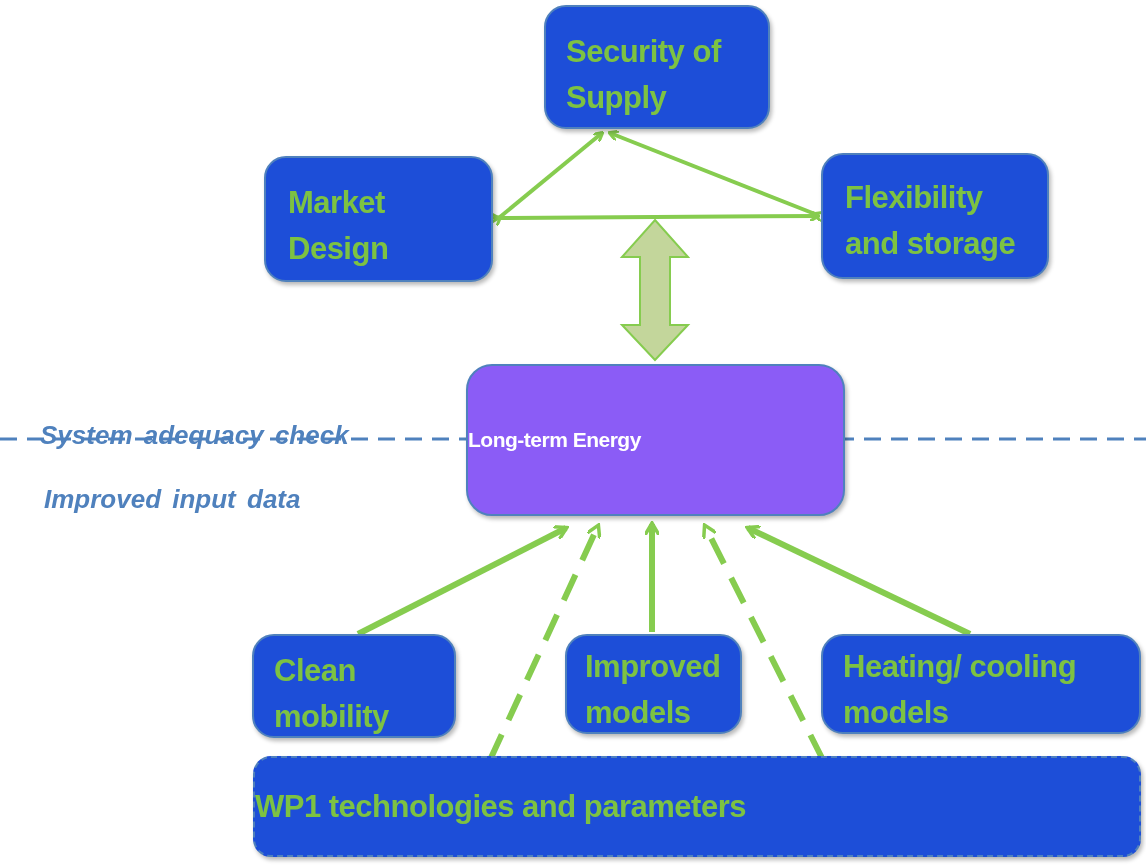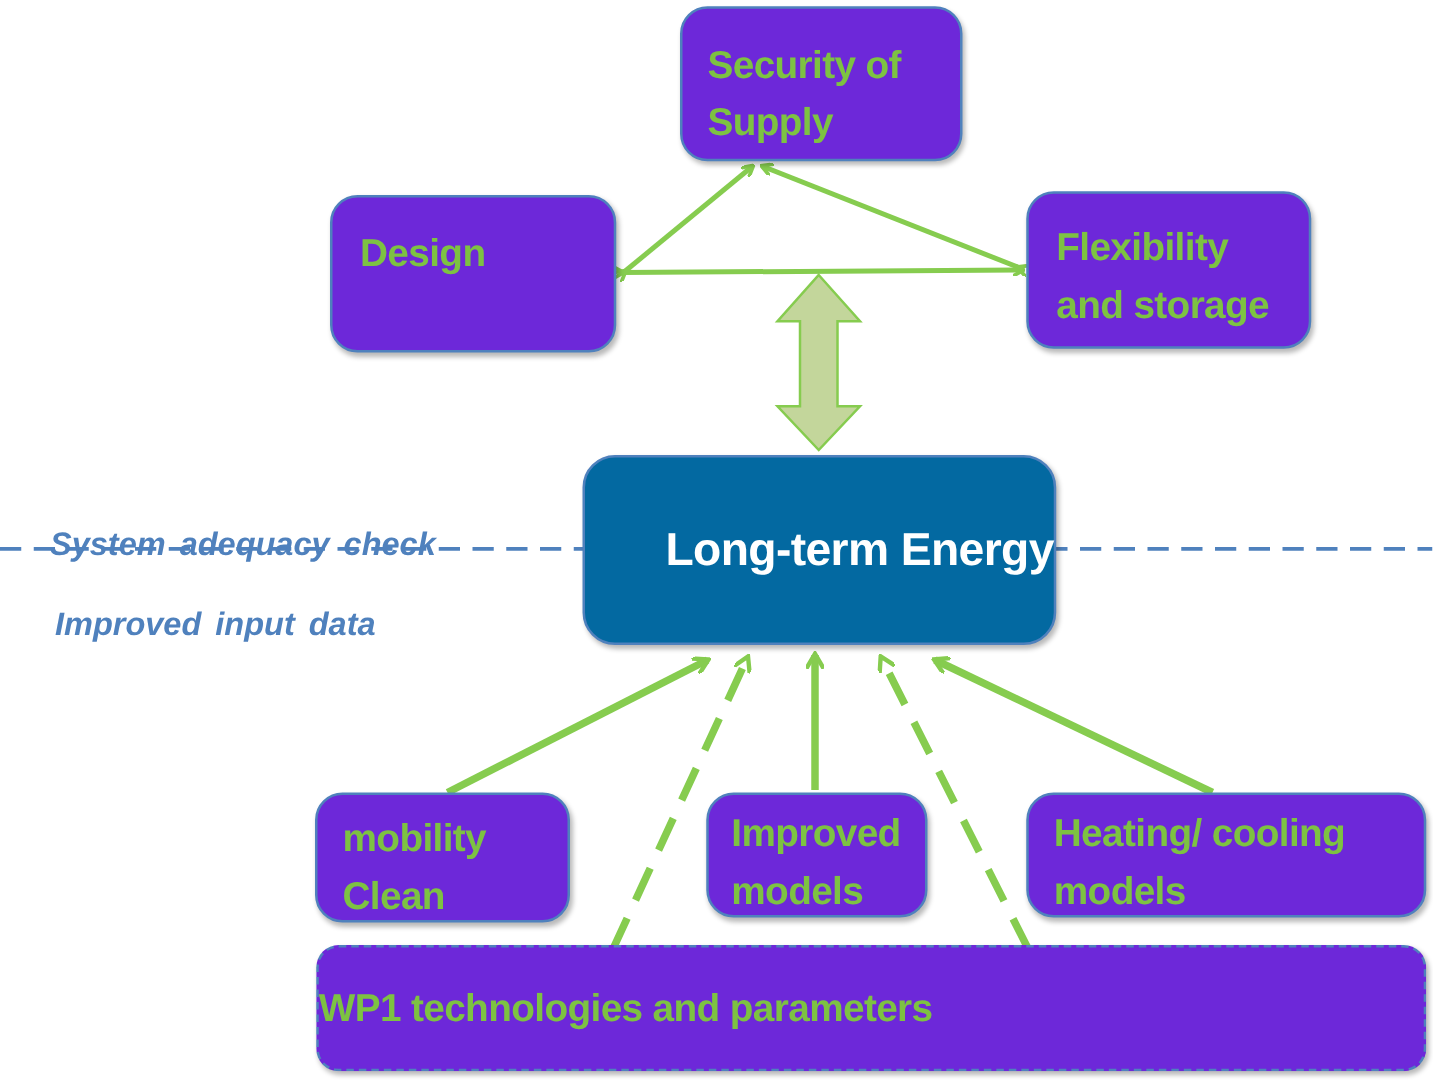--- a/index.html
+++ b/index.html
@@ -1,23 +1,23 @@
 <!DOCTYPE html>
 <html><head>
 <meta charset="utf-8">
 <style>
   html,body{margin:0;padding:0;background:#ffffff;}
   body{width:1146px;height:867px;position:relative;overflow:hidden;font-family:"Liberation Sans",sans-serif;}
   svg.links{position:absolute;left:0;top:0;width:1146px;height:867px;}
-  .box{position:absolute;box-sizing:border-box;background:#6d28d9;border:2px solid #4f81bd;border-radius:22px;
+  .box{position:absolute;box-sizing:border-box;background:#1d4ed8;border:2px solid #4f81bd;border-radius:22px;
        box-shadow:2px 3px 4px rgba(0,0,0,0.28);color:#7dc242;font-weight:bold;font-size:31px;line-height:46px;
        font-family:"Liberation Sans",sans-serif;letter-spacing:-0.5px;}
   .box span{display:block;white-space:nowrap;}
-  .main{background:#0369a1;border:2px solid #4f81bd;color:#ffffff;text-align:right;border-radius:26px;
-        display:flex;flex-direction:column;justify-content:center;font-size:37px;line-height:46px;}
+  .main{background:#8b5cf6;border:2px solid #4f81bd;color:#ffffff;text-align:left;border-radius:26px;
+        display:flex;flex-direction:column;justify-content:center;font-size:21px;line-height:46px;}
   .wp1{border:2px dashed #4f81bd;display:flex;align-items:center;justify-content:flex-start;border-radius:18px;}
   .label{position:absolute;color:#4f81bd;font-style:italic;font-weight:bold;font-size:26px;white-space:nowrap;
          font-family:"Liberation Sans",sans-serif;word-spacing:4px;margin-top:28px;}
 </style>
 </head>
 <body>
 
 <svg class="links" viewBox="0 0 1146 867">
   <defs>
     <marker id="ah" markerWidth="10" markerHeight="10" refX="8" refY="5" orient="auto" markerUnits="userSpaceOnUse">
@@ -42,38 +42,39 @@
   <line x1="490" y1="760" x2="598" y2="526" stroke="#86cc4f" stroke-width="6" stroke-dasharray="28,16" marker-end="url(#ahb)"></line>
   <line x1="823" y1="760" x2="705" y2="526" stroke="#86cc4f" stroke-width="6" stroke-dasharray="28,16" marker-end="url(#ahb)"></line>
 </svg>
 
 <div class="box" style="left:544px;top:5px;width:226px;height:124px;padding:22px 0 0 20px;">
   <span>Security of</span>
   <span>Supply</span>
 </div>
 
 <div class="box" style="left:264px;top:156px;width:229px;height:126px;padding:22px 0 0 22px;">
+  <span>Market</span>
   <span>Design</span>
 </div>
 
 <div class="box" style="left:821px;top:153px;width:228px;height:126px;padding:20px 0 0 22px;">
   <span>Flexibility</span>
   <span>and storage</span>
 </div>
 
 <div class="label" style="left:40px;top:392px;">System adequacy check</div>
 <div class="label" style="left:44px;top:456px;">Improved input data</div>
 
 <div class="box main" style="left:466px;top:364px;width:379px;height:152px;">
   <span>Long-term Energy</span>
 </div>
 
 <div class="box" style="left:252px;top:634px;width:204px;height:104px;padding:12px 0 0 20px;">
+  <span>Clean</span>
   <span>mobility</span>
-  <span>Clean</span>
 </div>
 
 <div class="box" style="left:565px;top:634px;width:177px;height:100px;padding:8px 0 0 18px;">
   <span>Improved</span>
   <span>models</span>
 </div>
 
 <div class="box" style="left:821px;top:634px;width:320px;height:100px;padding:8px 0 0 20px;">
   <span>Heating/ cooling</span>
   <span>models</span>

